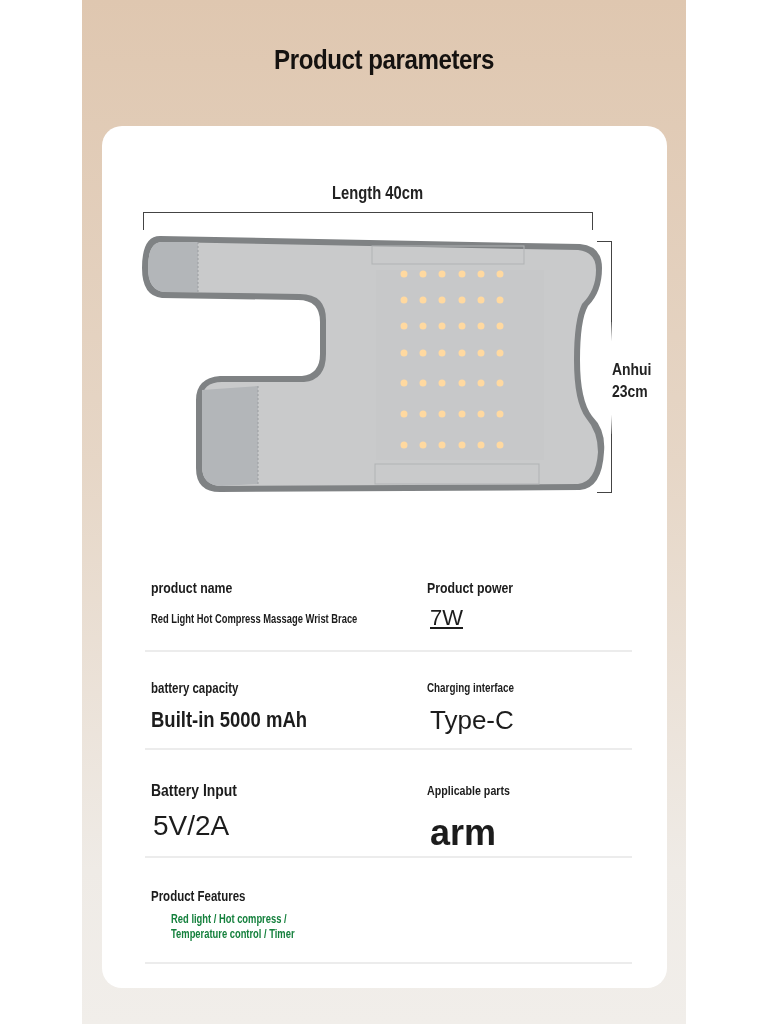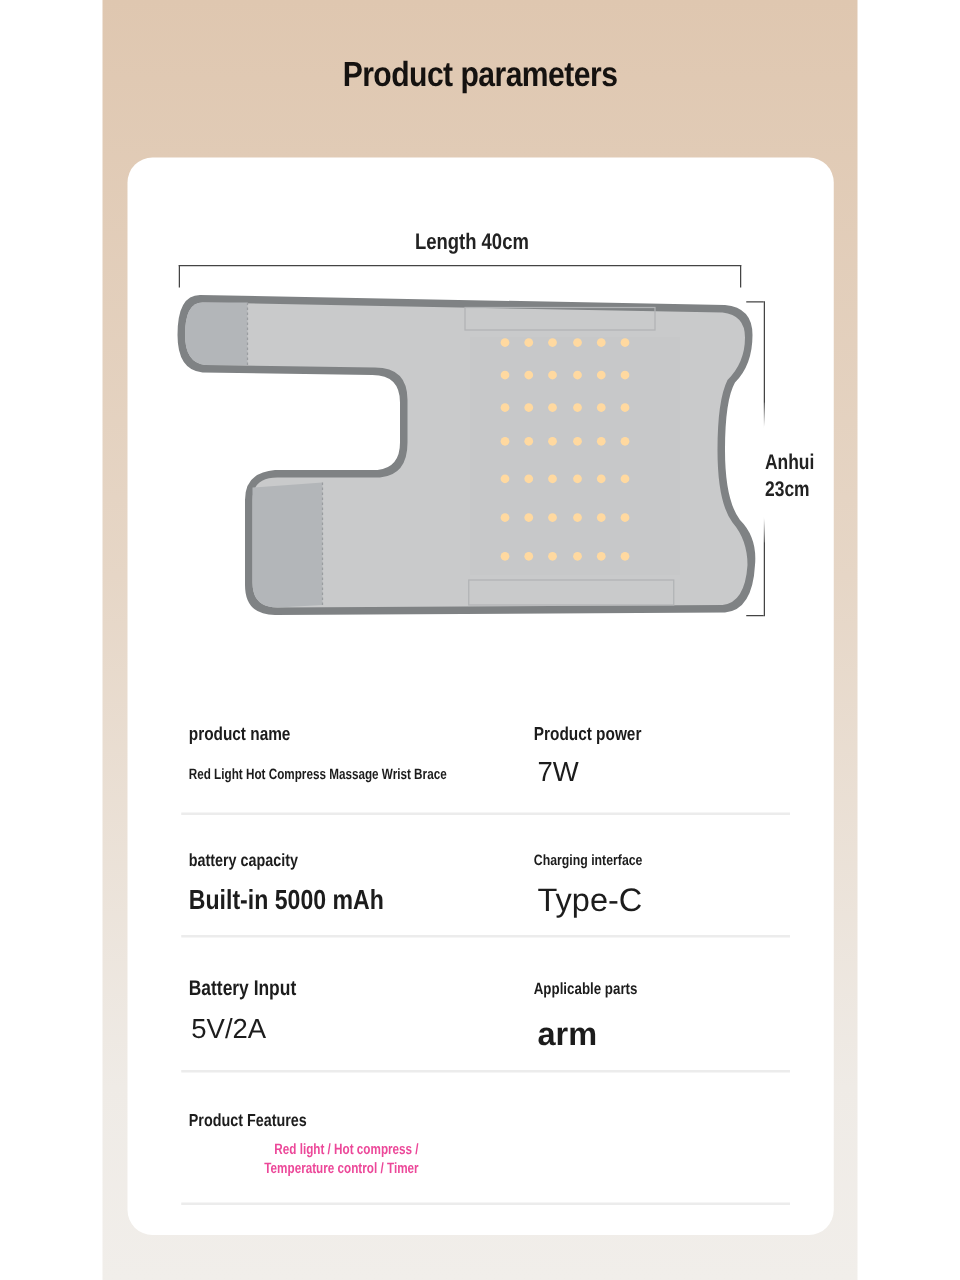--- a/index.html
+++ b/index.html
@@ -37,22 +37,22 @@
   }
   .lbl {
     position: absolute; font-weight: bold; color: #1c1c1c; white-space: nowrap;
     transform: scaleX(0.82); transform-origin: left top;
   }
   .val {
     position: absolute; color: #1c1c1c; white-space: nowrap;
     transform-origin: left top;
   }
   .features-val {
-    position: absolute; left: 148px; top: 912px; width: 210px; text-align: right;
-    font-size: 12px; line-height: 15px; color: #ec4899; font-weight: bold;
+    position: absolute; left: 148px; top: 912px; width: 210px; text-align: left;
+    font-size: 12px; line-height: 15px; color: #15803d; font-weight: bold;
   }
   .features-val span { display: inline-block; transform: scaleX(0.78); }
 </style>
 </head>
 <body>
 
 <div class="panel"></div>
 <div class="page-title">Product parameters</div>
 
 <div class="card"></div>
@@ -126,34 +126,34 @@
 <div class="dim-line" style="left:597px; top:241px; width:14px; height:1px;"></div>
 <div class="dim-line" style="left:611px; top:241px; width:1px; height:252px;"></div>
 <div class="dim-line" style="left:597px; top:492px; width:14px; height:1px;"></div>
 <div class="dim-fade"></div>
 <div class="dim-label" style="left:612px; top:360px; font-size:17px;">Anhui</div>
 <div class="dim-label" style="left:612px; top:382px; font-size:17px;">23cm</div>
 
 <div class="lbl" style="left:151px; top:579px; font-size:15px;">product name</div>
 <div class="val" style="left:151px; top:612px; font-size:12px; font-weight:bold; transform:scaleX(0.78);">Red Light Hot Compress Massage Wrist Brace</div>
 <div class="lbl" style="left:427px; top:579px; font-size:15px;">Product power</div>
-<div class="val" style="left:430px; top:605px; font-size:22px;">7W</div>
+<div class="val" style="left:430px; top:605px; font-size:22px;text-decoration:underline;">7W</div>
 
 <div class="row-divider" style="top:650px;"></div>
 
 <div class="lbl" style="left:151px; top:680px; font-size:14px;">battery capacity</div>
 <div class="val" style="left:151px; top:707px; font-size:22px; font-weight:bold; transform:scaleX(0.84);">Built-in 5000 mAh</div>
 <div class="lbl" style="left:427px; top:681px; font-size:12px;">Charging interface</div>
 <div class="val" style="left:430px; top:705px; font-size:26px;">Type-C</div>
 
 <div class="row-divider" style="top:748px;"></div>
 
 <div class="lbl" style="left:151px; top:781px; font-size:17px;">Battery Input</div>
-<div class="val" style="left:153px; top:810px; font-size:22px;">5V/2A</div>
+<div class="val" style="left:153px; top:810px; font-size:28px;">5V/2A</div>
 <div class="lbl" style="left:427px; top:783px; font-size:13px;">Applicable parts</div>
-<div class="val" style="left:430px; top:812px; font-size:26px; font-weight:bold;">arm</div>
+<div class="val" style="left:430px; top:812px; font-size:36px; font-weight:bold;">arm</div>
 
 <div class="row-divider" style="top:856px;"></div>
 
 <div class="lbl" style="left:151px; top:888px; font-size:14px;">Product Features</div>
 <div class="features-val"><span>Red light / Hot compress / Temperature control / Timer</span></div>
 
 <div class="row-divider" style="top:962px;"></div>
 
 </body></html>

